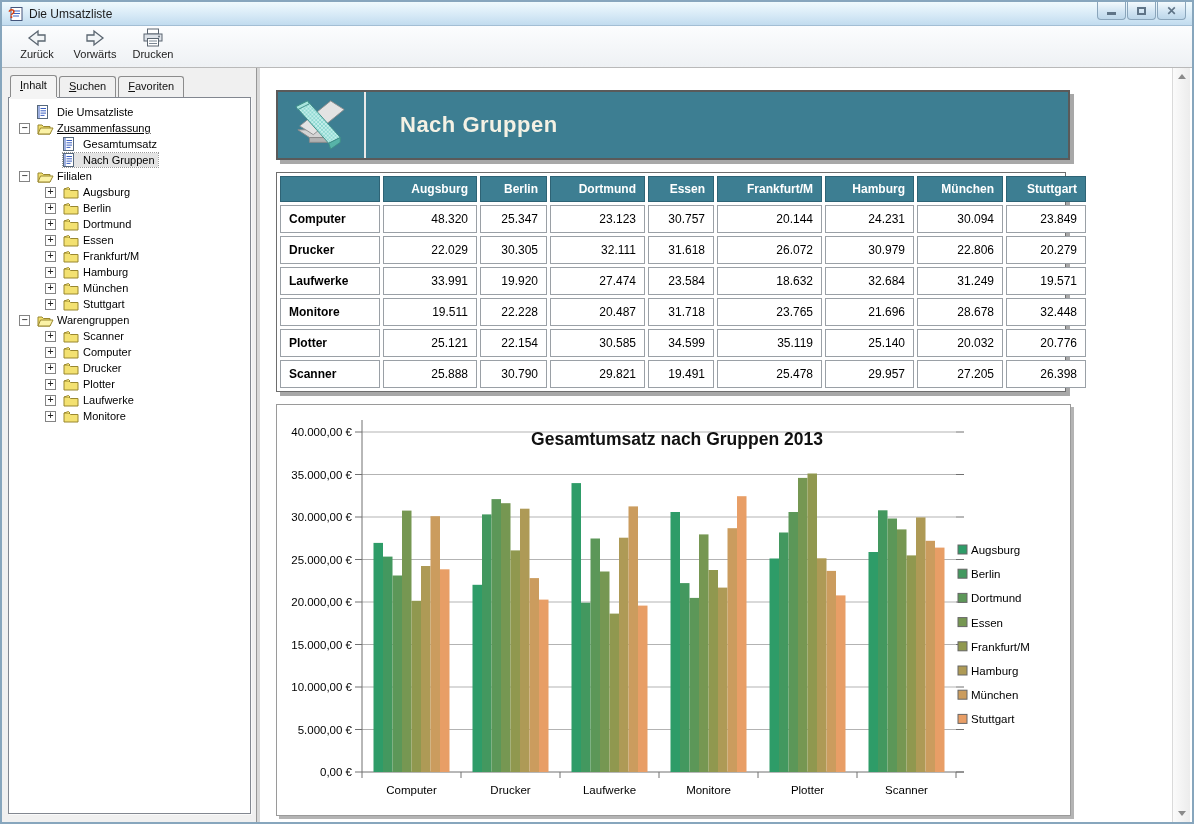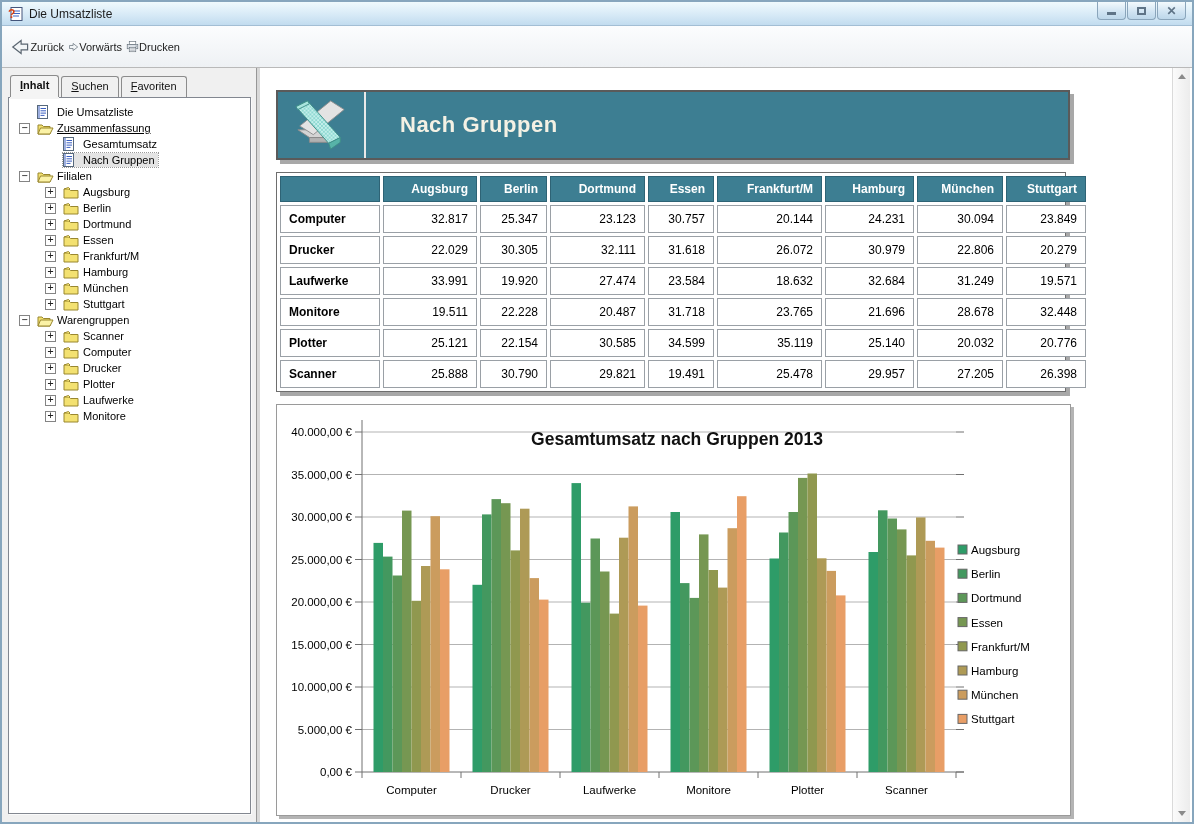--- a/index.html
+++ b/index.html
@@ -16,35 +16,35 @@
   .win-btn { width:29px; height:18px; border:1px solid #8aa5bb; border-top:none;
     border-radius:0 0 4px 4px; background:linear-gradient(180deg,#f3fafd,#cfe3f2 60%,#bdd7ea);
     display:flex; align-items:center; justify-content:center; cursor:default; }
   .glyph-min { width:9px; height:3px; background:#5f7487; margin-top:6px; }
   .glyph-max { width:9px; height:8px; border:2px solid #5f7487; }
   .glyph-close { font-size:12px; font-weight:bold; color:#5f7487; line-height:10px; }
 
   
   .toolbar { height:42px; flex:0 0 42px; background:linear-gradient(180deg,#fcfdfe,#eef1f4);
     border-bottom:1px solid #b9b9b9; display:flex; align-items:flex-start; padding:2px 0 0 8px; gap:4px; }
-  .tool-btn { width:54px; height:38px; display:flex; align-items:center;
+  .tool-btn { width:54px; height:38px; display:flex; flex-direction:column; align-items:center;
     justify-content:flex-start; font-size:11px; color:#222; }
   .tool-btn svg { width:22px; height:20px; }
   .tool-btn .tb-label { margin-top:0px; }
 
   
   .main { flex:1; display:flex; min-height:0; }
 
   
   .left-panel { width:258px; flex:0 0 258px; background:#f0f0f0; border-right:3px solid #d8d8d8;
     box-shadow:inset -1px 0 0 #979797; padding:8px 6px 8px 6px; display:flex; flex-direction:column; }
   .tabs-row { display:flex; height:21px; flex:0 0 21px; padding-left:2px; position:relative; z-index:2; }
   .tab { font-size:11px; color:#111; background:#f0f0f0; border:1px solid #8c8c8c; border-bottom:none;
     border-radius:3px 3px 0 0; padding:3px 9px 0 9px; margin-right:2px; height:21px; }
-  .tab.active { background:#f4f4f4; height:22px; margin-top:-1px; box-shadow:0 2px 0 #f4f4f4;font-weight:bold; }
+  .tab.active { background:#f4f4f4; height:22px; margin-top:-1px; box-shadow:0 2px 0 #f4f4f4; }
   .tree-box { flex:1; background:#fff; border:1px solid #828790; box-shadow:1px 1px 0 #fafafa;
     margin-top:0px; overflow:hidden; padding-top:6px; }
   .tree-item { height:16px; display:flex; align-items:center; font-size:11px; color:#000; white-space:nowrap; }
   .exp-slot { width:22px; flex:0 0 22px; display:flex; align-items:center; justify-content:flex-start; padding-left:4px; }
   .exp-box { width:11px; height:11px; border:1px solid #848484; background:#fff; font-size:10px; line-height:8px;
     text-align:center; color:#222; font-family:"DejaVu Sans Mono",monospace; }
   .tree-ico { width:17px; flex:0 0 17px; display:flex; align-items:center; }
   .tree-label { padding:1px 3px; }
   .tree-sel { background:#e4e4e4; outline:1px dotted #9a9a9a; }
 
@@ -473,21 +473,21 @@
                 <th>Essen</th>
                 <th>Frankfurt/M</th>
                 <th>Hamburg</th>
                 <th>München</th>
                 <th>Stuttgart</th>
               </tr>
             </thead>
             <tbody>
               <tr>
                 <td class="rowlabel">Computer</td>
-                <td>32.817</td>
+                <td>48.320</td>
                 <td>25.347</td>
                 <td>23.123</td>
                 <td>30.757</td>
                 <td>20.144</td>
                 <td>24.231</td>
                 <td>30.094</td>
                 <td>23.849</td>
               </tr>
               <tr>
                 <td class="rowlabel">Drucker</td>

